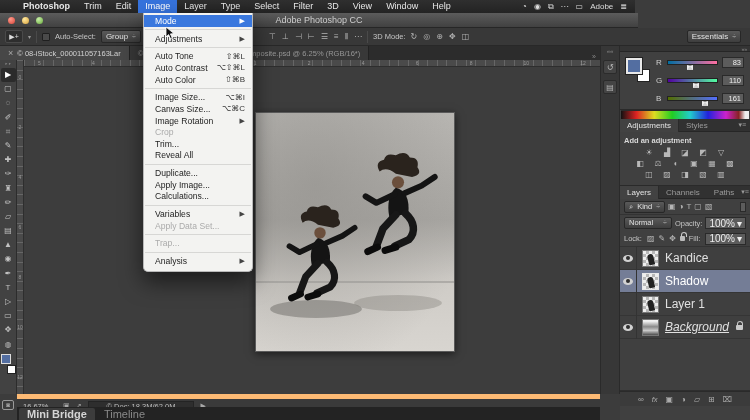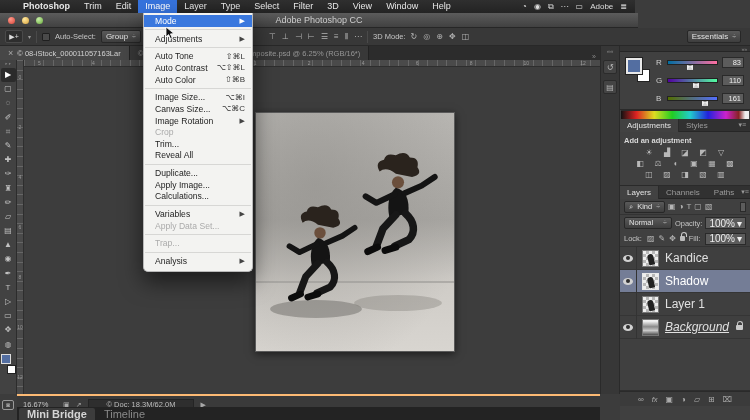--- a/index.html
+++ b/index.html
@@ -131,21 +131,21 @@
   .lrow.sel .lname{color:#fff;}
   .lrow .rlock{margin-left:auto;margin-right:7px;}
   .lock{position:relative;width:7px;height:5px;background:#c9c9c9;border-radius:1px;display:inline-block;}
   .lock::before{content:"";position:absolute;left:1px;top:-4px;width:4px;height:4px;border:1px solid #c9c9c9;border-bottom:none;border-radius:3px 3px 0 0;}
   .lock.dk{background:#bbb;}
   #lempty{height:52px;border-bottom:1px solid #2e2e2e;}
   #lbottom{height:15px;display:flex;align-items:center;justify-content:center;gap:8px;color:#ababab;font-size:8px;background:#3b3b3b;border-top:1px solid #2a2a2a;}
   #lbottom .fx{font-style:italic;font-size:7.5px;}
 
   
-  #statusbar{position:absolute;left:17px;top:394px;width:583px;height:19px;background:#3a3a3a;border-top:2px solid #fdba74;display:flex;align-items:center;gap:6px;padding:0 6px;font-size:7.5px;color:#c3c3c3;z-index:2;}
+  #statusbar{position:absolute;left:17px;top:394px;width:583px;height:19px;background:#3a3a3a;border-top:5px solid #fdba74;display:flex;align-items:center;gap:6px;padding:0 6px;font-size:7.5px;color:#c3c3c3;z-index:2;}
   #statusbar .zoombox{width:34px;}
   #statusbar .sic{color:#a8a8a8;font-size:7px;}
   #docinfo{background:#2e2e2e;border:1px solid #242424;padding:0 18px;height:11px;line-height:10px;color:#bdbdbd;}
   #bottomtabs{position:absolute;left:17px;top:407px;width:583px;height:13px;background:#232323;display:flex;align-items:flex-end;gap:1px;padding-left:2px;z-index:2;}
   .btab{height:12px;line-height:12px;padding:0 8px;font-size:11px;margin-top:36px;}
   .btab.on{background:#3c3c3c;color:#d5d5d5;font-weight:bold;border-radius:2px 2px 0 0;}
   .btab.off{color:#8a8a8a;}
 </style>
 </head>
 <body>

